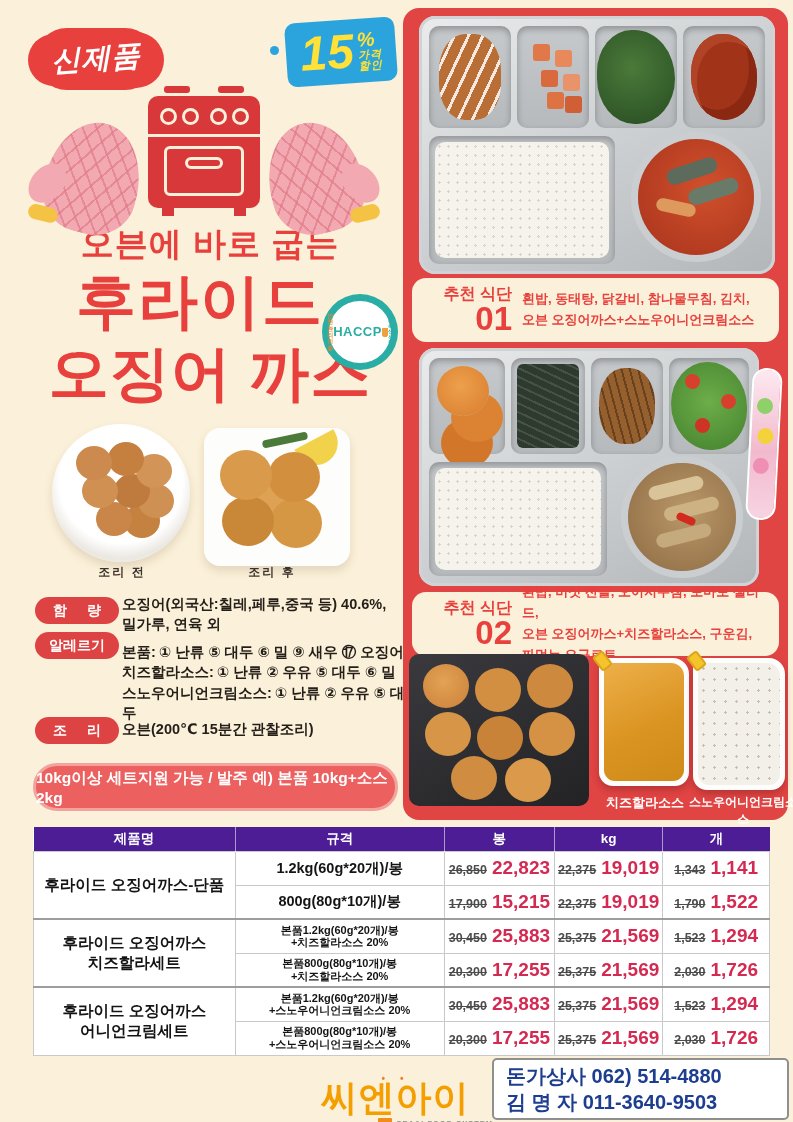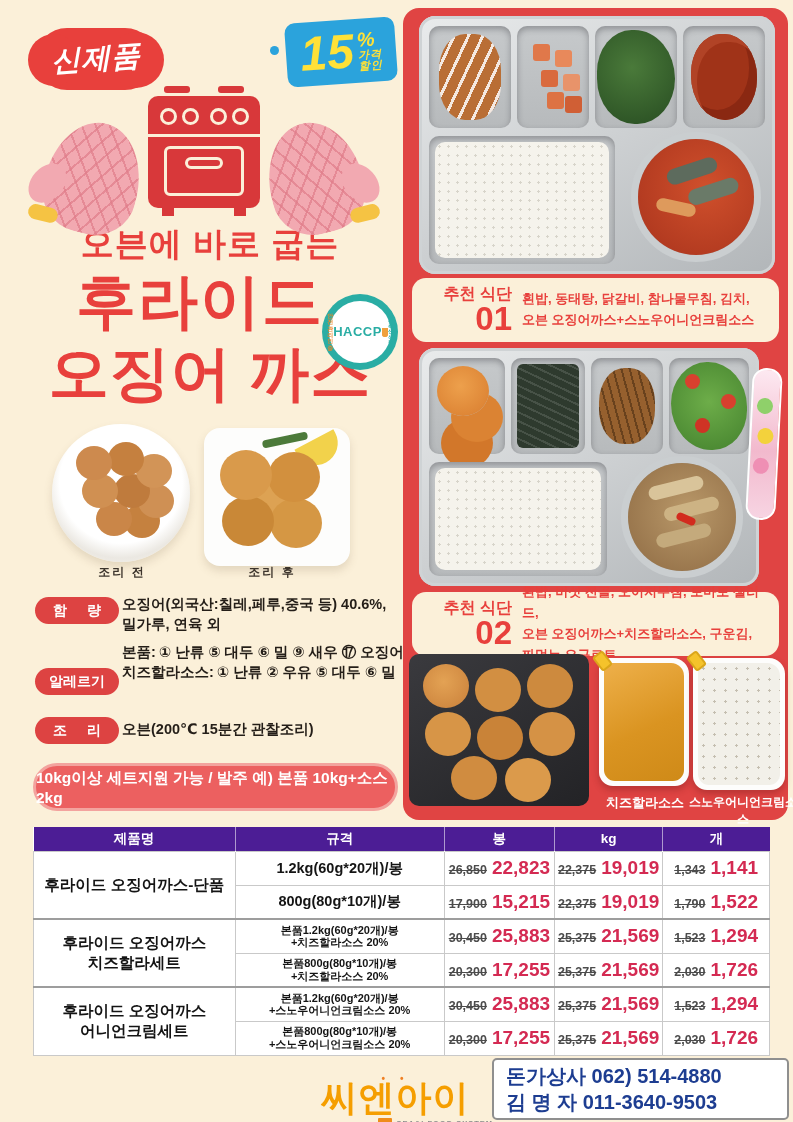--- a/index.html
+++ b/index.html
@@ -65,21 +65,21 @@
   .herb{position:absolute;left:58px;top:8px;width:46px;height:8px;background:#4c7a3a;border-radius:6px;transform:rotate(-12deg)}
   .cooked-cutlets{position:absolute;left:16px;top:22px;width:52px;height:50px;border-radius:50%;background:#d99a4b;
     box-shadow:48px 2px 0 #d2903e,2px 46px 0 #c98837,50px 48px 0 #d59744,26px 24px 0 #dda253}
   .caption{top:564px;width:120px;text-align:center;font-size:12px;font-weight:bold;color:#3c342c;letter-spacing:2px}
   .cap1{left:62px}.cap2{left:212px}
 
   
   .pill{width:84px;height:27px;background:#dd4342;border-radius:15px;color:#fff;font-weight:bold;font-size:14px;display:flex;align-items:center;justify-content:center}
   .pill.sp{letter-spacing:8px;text-indent:8px}
   .p-content{left:35px;top:597px}
-  .p-allergy{left:35px;top:668px}
+  .p-allergy{left:35px;top:632px}
   .p-cook{left:35px;top:717px}
   .info-text{left:122px;width:284px;color:#241e18;font-weight:bold;font-size:14.5px;line-height:1.4}
   .t-content{top:594px}
   .t-allergy{top:642px}
   .t-cook{top:719px}
   .al-line b{margin-right:3px}
   .banner{left:33px;top:763px;width:365px;height:48px;background:#ec6060;border:3px solid #f3a39e;border-radius:26px;display:flex;align-items:center;justify-content:center;color:#fff;font-weight:bold;font-size:15.5px}
 
   
   .panel{left:403px;top:8px;width:385px;height:812px;background:#e04443;border-radius:16px}
@@ -216,20 +216,21 @@
   <div class="abs caption cap2">조리 후</div>
 
   <div class="abs pill sp p-content">함 량</div>
   <div class="abs info-text t-content pre">오징어(외국산:칠레,페루,중국 등) 40.6%,
 밀가루, 연육 외</div>
 
   <div class="abs pill p-allergy">알레르기</div>
   <div class="abs info-text t-allergy">
     <div class="al-line"><b>본품:</b><span>① 난류 ⑤ 대두 ⑥ 밀 ⑨ 새우 ⑰ 오징어</span></div>
     <div class="al-line"><b>치즈할라소스:</b><span>① 난류 ② 우유 ⑤ 대두 ⑥ 밀</span></div>
+    <div class="al-line"><b>스노우어니언크림소스:</b><span>① 난류 ② 우유 ⑤ 대두</span></div>
   </div>
 
   <div class="abs pill sp p-cook">조 리</div>
   <div class="abs info-text t-cook">오븐(200℃ 15분간 관찰조리)</div>
 
   <div class="abs banner">10kg이상 세트지원 가능 / 발주 예) 본품 10kg+소스 2kg</div>
 
   <div class="abs panel">
 
     <div class="tray tray1">

